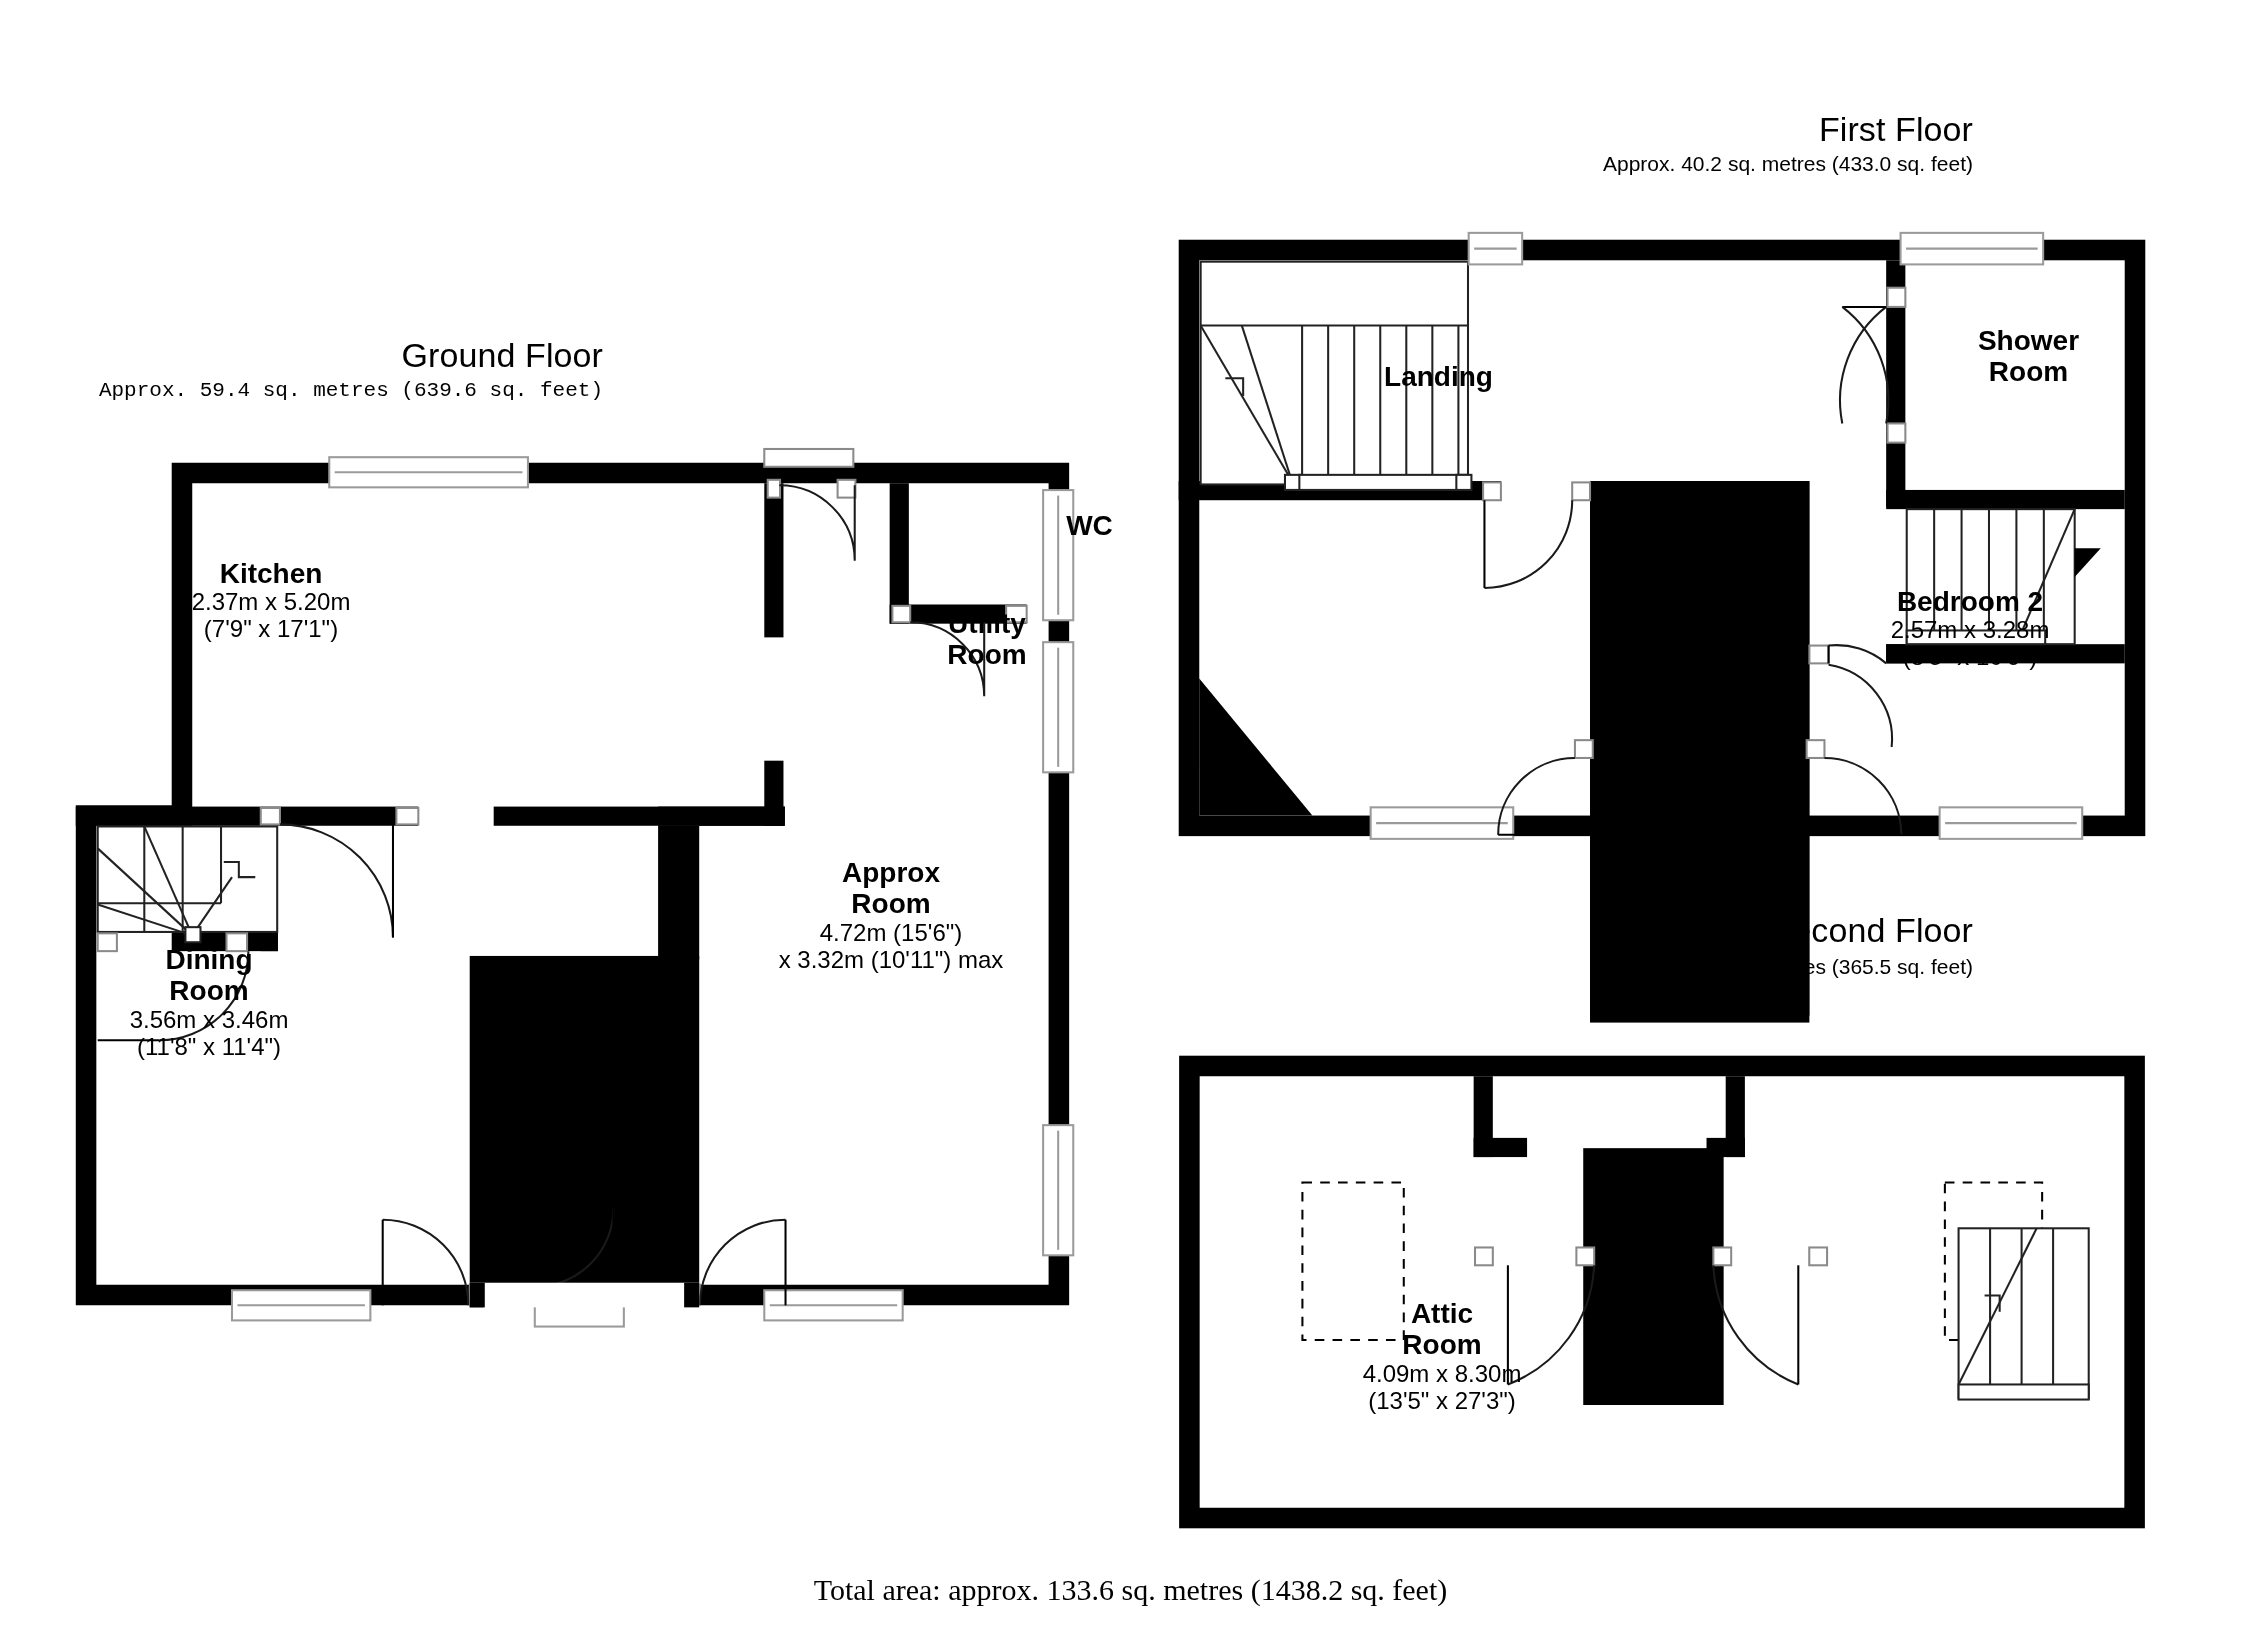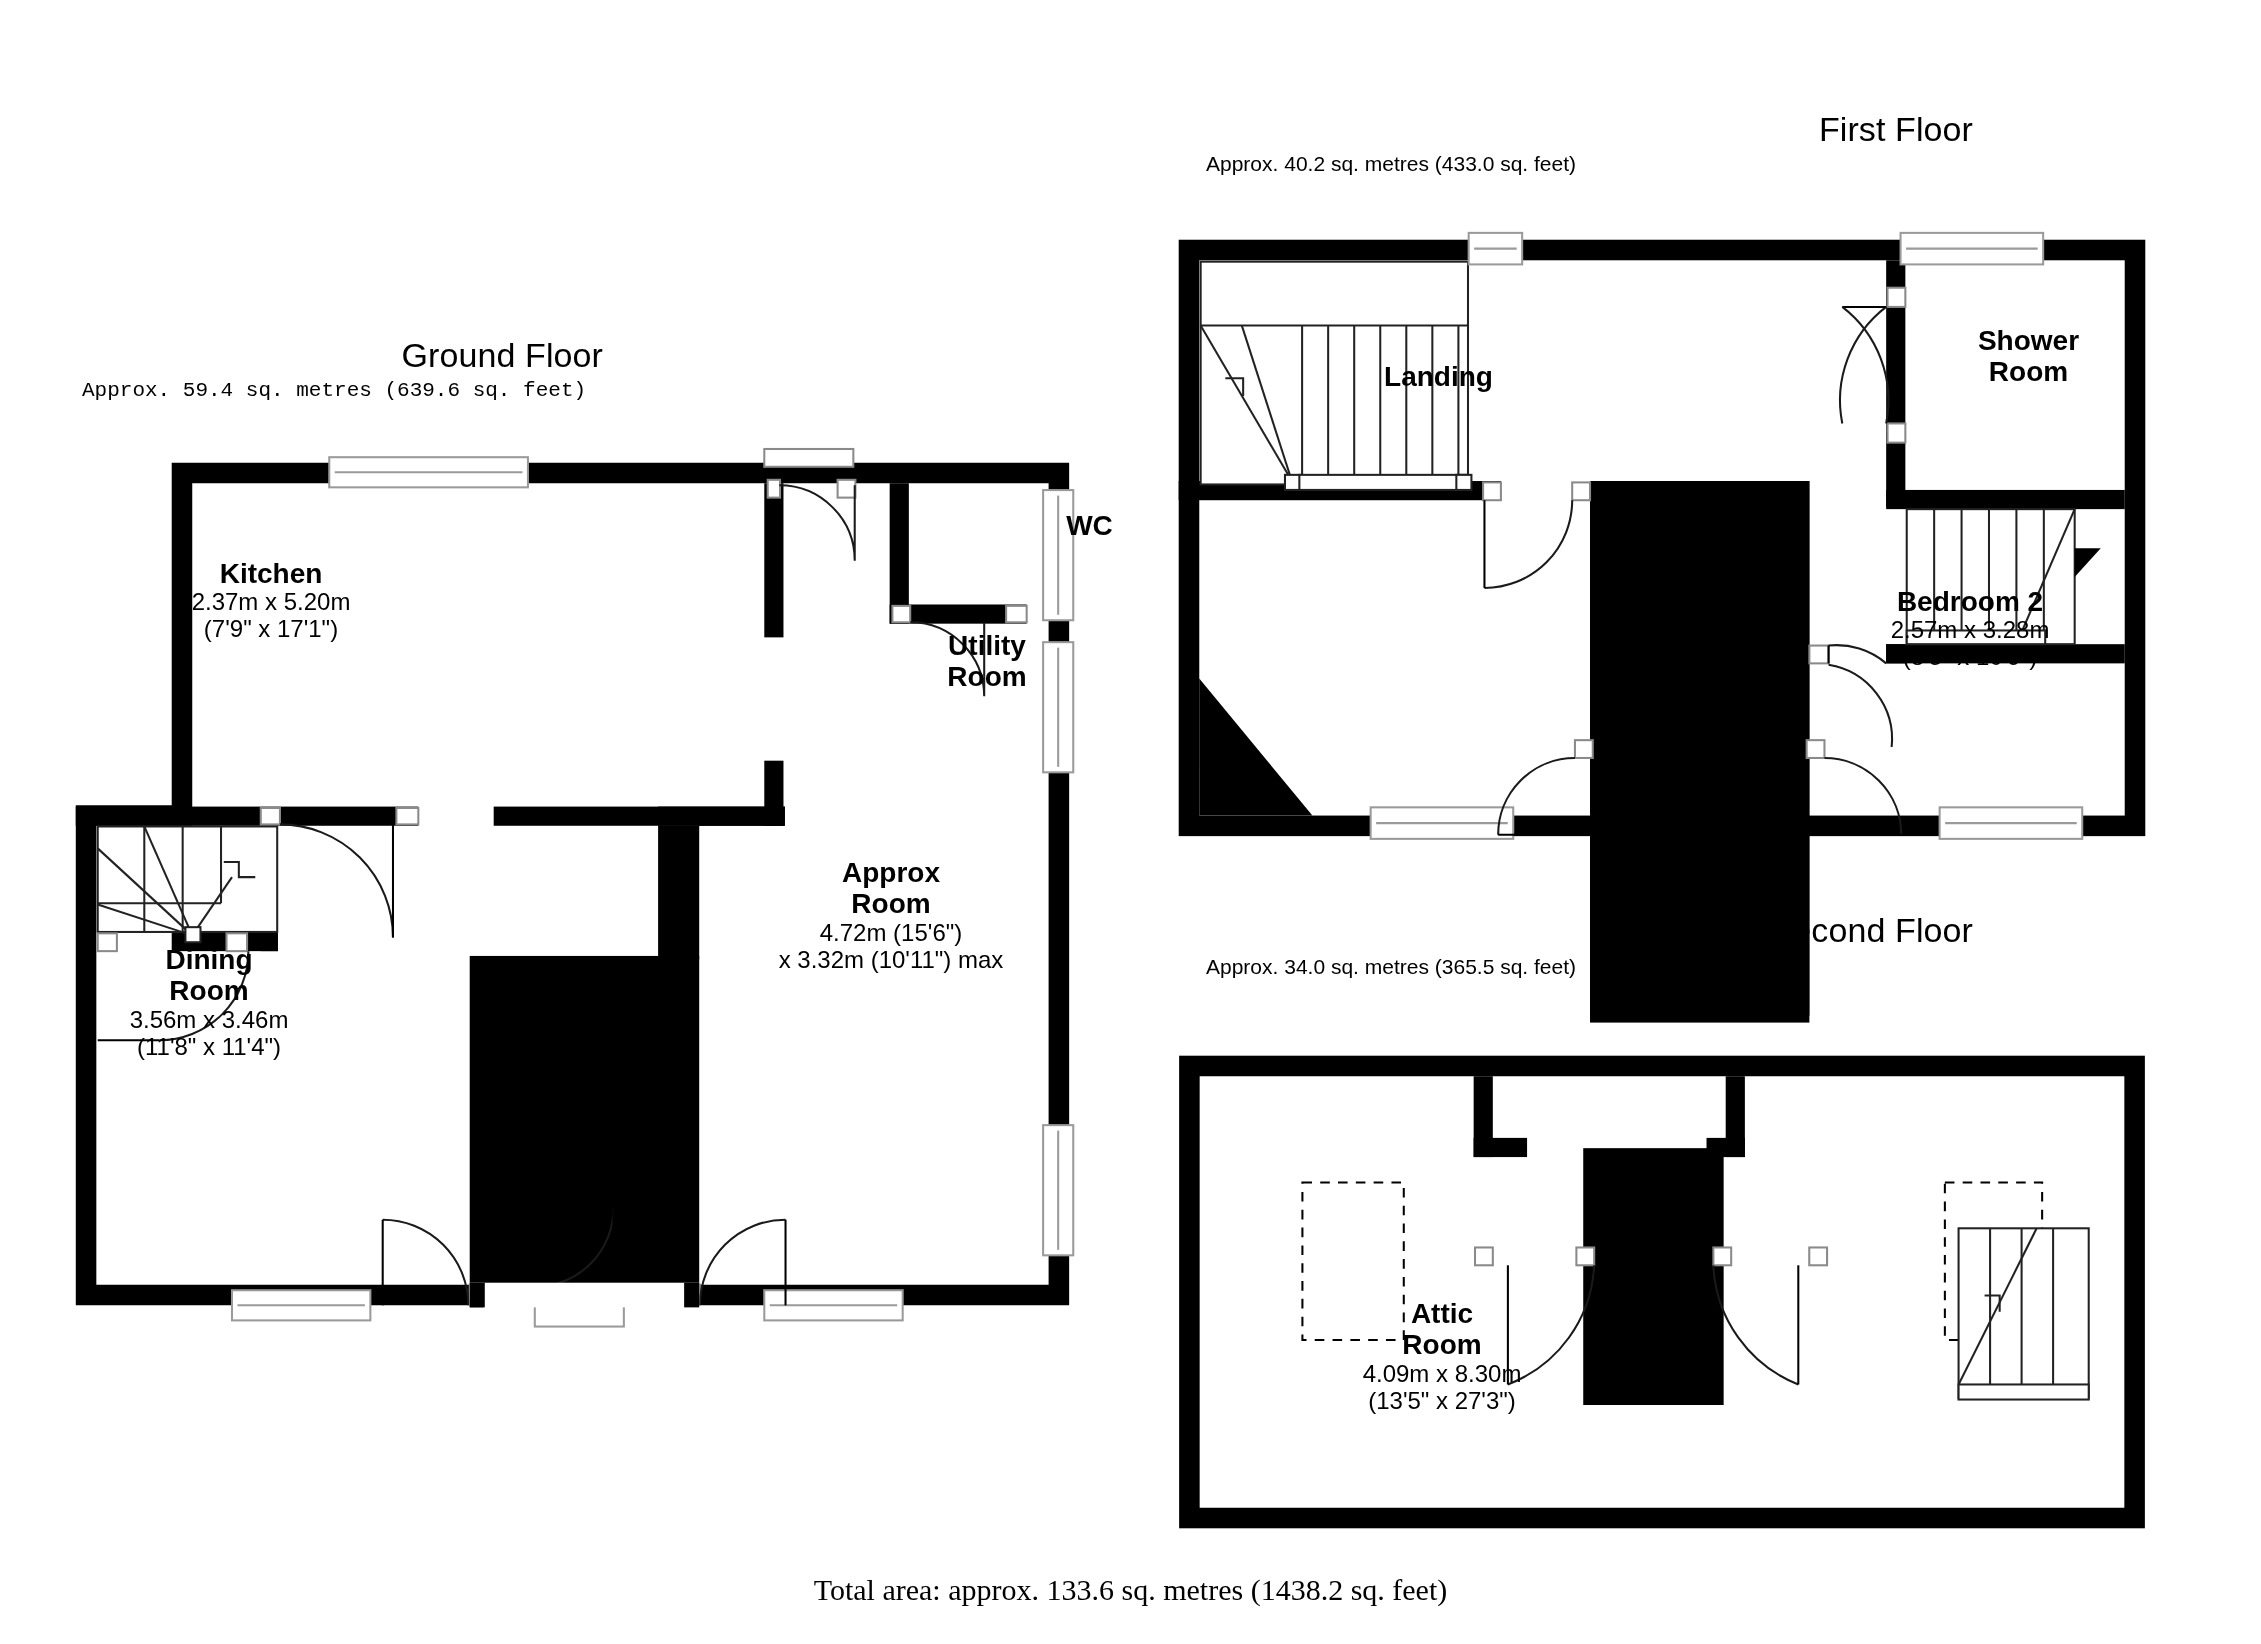--- a/index.html
+++ b/index.html
@@ -37,21 +37,21 @@
   .floor-title {
     position: absolute;
     text-align: right;
     font-weight: normal;
     font-size: 34px;
     letter-spacing: 0.1px;
     white-space: nowrap;
   }
   .floor-sub {
     position: absolute;
-    text-align: left;
+    text-align: right;
     font-size: 21px;
     white-space: nowrap;
   }
   .room-label {
     position: absolute;
     text-align: center;
     line-height: 1.12;
     white-space: nowrap;
   }
   .room-label .rl-name {
@@ -219,21 +219,21 @@
   <div class="room-label" style="left:134px; top:558px; width:274px;">
     <span class="rl-name">Kitchen</span>
     <span class="rl-dim">2.37m x 5.20m</span>
     <span class="rl-dim">(7'9" x 17'1")</span>
   </div>
 
   <div class="room-label" style="left:1021px; top:510px; width:137px;">
     <span class="rl-name">WC</span>
   </div>
 
-  <div class="room-label" style="left:884px; top:630px; width:206px;">
+  <div class="room-label" style="left:884px; top:608px; width:206px;">
     <span class="rl-name">Utility</span>
     <span class="rl-name">Room</span>
   </div>
 
   <div class="room-label" style="left:689px; top:857px; width:404px;">
     <span class="rl-name">Approx</span>
     <span class="rl-name">Room</span>
     <span class="rl-dim">4.72m (15'6")</span>
     <span class="rl-dim">x 3.32m (10'11") max</span>
   </div>

